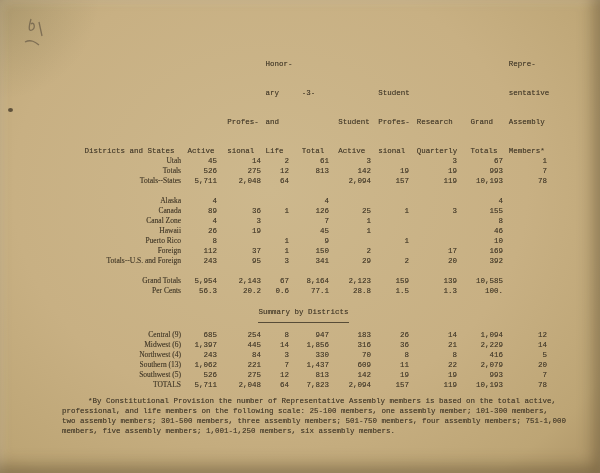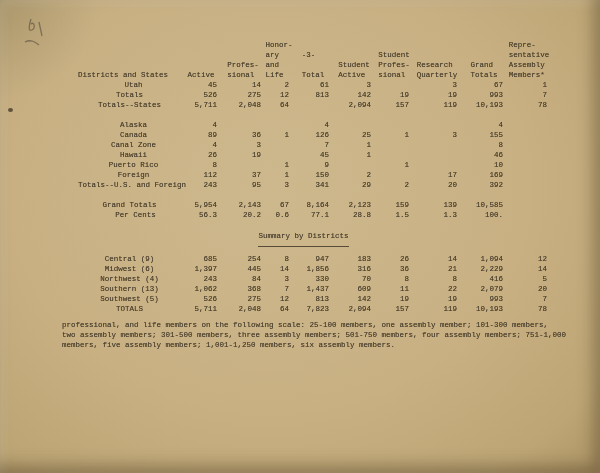--- a/index.html
+++ b/index.html
@@ -16,27 +16,27 @@
     box-shadow: inset -6px -7px 16px rgba(74,58,32,.45), inset 3px 3px 10px rgba(255,248,228,.22);
     color:#4a402f;
     font-size:7.5px;
     line-height:10px;
     text-shadow:0 0 0.4px rgba(58,46,28,0.55);
   }
   .content{position:absolute;left:56px;top:40px;width:536px;}
   table{border-collapse:collapse;table-layout:fixed;width:495px;}
   th,td{padding:0;margin:0;font-weight:normal;vertical-align:bottom;white-space:nowrap;}
   thead th{text-align:center;}
-  th.label-head{text-align:left;padding-left:22px;}
+  th.label-head{text-align:center;padding-left:22px;}
   .hstack{display:inline-block;text-align:left;}
-  .hline{min-height:10px;}
+  .hline{min-height:10px;margin-top:19px;}
   tbody tr{height:10px;}
   tbody tr.spacer td{height:9px;}
   tbody tr.spacer-sm td{height:8px;}
-  td.label-cell{text-align:center;padding-left:22px;}
+  td.label-cell{text-align:right;padding-left:22px;font-family:Liberation Serif, serif;}
   td.label-cell.indent-1{padding-left:30px;}
   td.label-cell.indent-2{padding-left:34px;}
   td.num-cell{text-align:right;padding-right:4px;}
   td.section-heading-cell{text-align:center;height:13px;vertical-align:top;padding-top:1px;}
   .section-heading{border-bottom:1px solid rgba(74,64,47,0.9);padding-bottom:6px;}
   .footnote{margin-left:6px;margin-top:6px;width:516px;}
   .fn-line{white-space:nowrap;}
   .fn-first{text-indent:26px;}
   .pencil{position:absolute;left:18px;top:14px;}
   .ink-dot{position:absolute;left:8px;top:108px;width:5px;height:4px;border-radius:50%;
@@ -273,21 +273,21 @@
             <td class="num-cell">330</td>
             <td class="num-cell">70</td>
             <td class="num-cell">8</td>
             <td class="num-cell">8</td>
             <td class="num-cell">416</td>
             <td class="num-cell">5</td>
           </tr>
           <tr>
             <td class="label-cell indent-0">Southern (13)</td>
             <td class="num-cell">1,062</td>
-            <td class="num-cell">368</td>
+            <td class="num-cell">221</td>
             <td class="num-cell">7</td>
             <td class="num-cell">1,437</td>
             <td class="num-cell">609</td>
             <td class="num-cell">11</td>
             <td class="num-cell">22</td>
             <td class="num-cell">2,079</td>
             <td class="num-cell">20</td>
           </tr>
           <tr>
             <td class="label-cell indent-0">Southwest (5)</td>
@@ -310,19 +310,20 @@
             <td class="num-cell">2,094</td>
             <td class="num-cell">157</td>
             <td class="num-cell">119</td>
             <td class="num-cell">10,193</td>
             <td class="num-cell">78</td>
           </tr>
         </tbody>
     </table>
 
     <div class="footnote">
+      <div class="fn-line fn-first">*By Constitutional Provision the number of Representative Assembly members is based on the total active,</div>
       <div class="fn-line">professional, and life members on the following scale: 25-100 members, one assembly member; 101-300 members,</div>
       <div class="fn-line">two assembly members; 301-500 members, three assembly members; 501-750 members, four assembly members; 751-1,000</div>
       <div class="fn-line">members, five assembly members; 1,001-1,250 members, six assembly members.</div>
     </div>
 
   </div>
 </div>
 
 </body></html>

